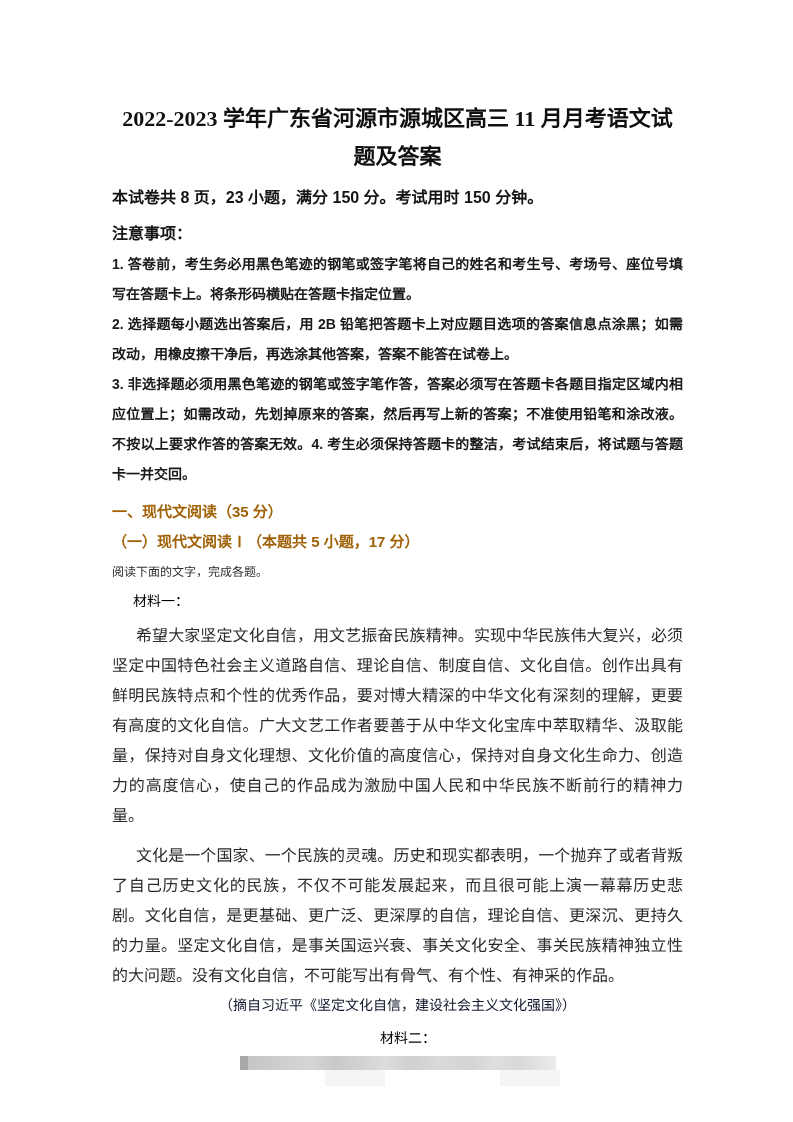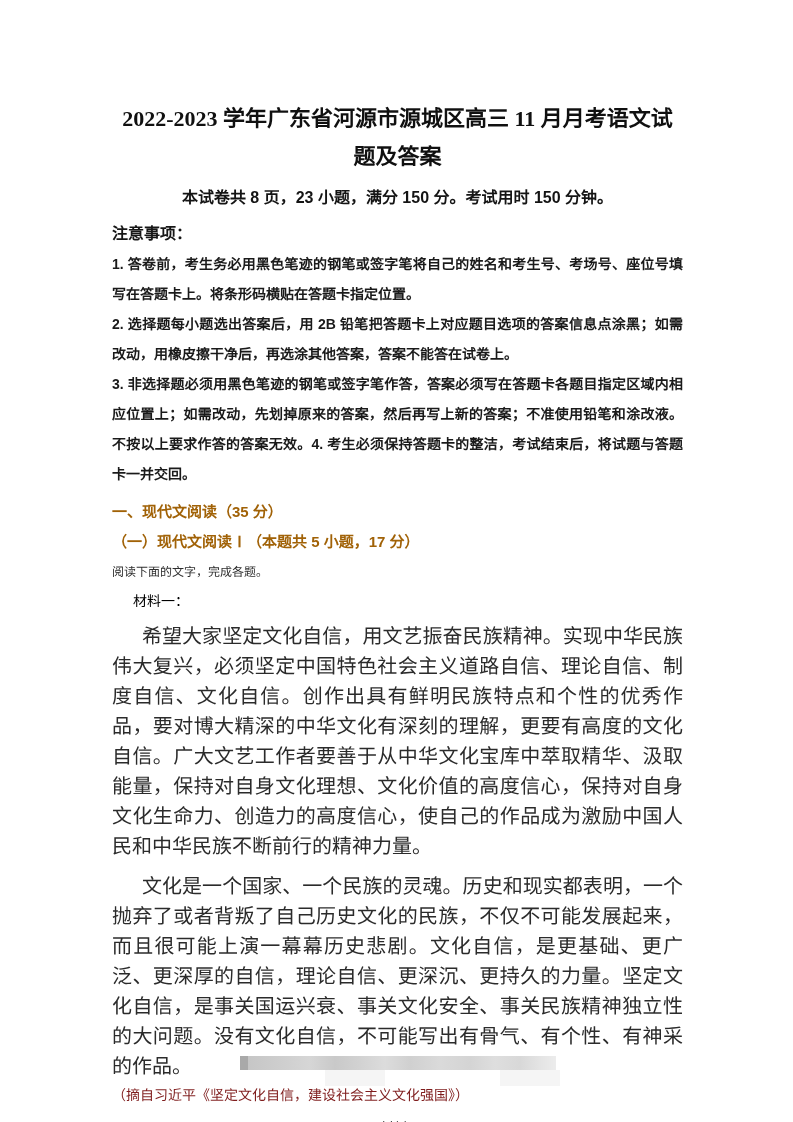--- a/index.html
+++ b/index.html
@@ -27,21 +27,20 @@
     text-align: center;
     color: #101010;
   }
   .doc-title .tline { display: block; }
   .doc-subtitle {
     margin-top: 7px;
     font-family: "Liberation Sans", sans-serif;
     font-weight: bold;
     font-size: 16px;
     line-height: 30px;
-    text-align: center;
     color: #141414;
   }
   .notice-heading {
     margin-top: 6px;
     font-family: "Liberation Sans", sans-serif;
     font-weight: bold;
     font-size: 16px;
     line-height: 30px;
     color: #161616;
   }
@@ -68,33 +67,33 @@
     color: #2e2e2e;
   }
   .material-label {
     font-size: 14px;
     line-height: 30px;
     text-indent: 1.5em;
     color: #000000;
   }
   .para {
     margin: 0;
-    font-size: 20px;
+    font-size: 16px;
     line-height: 30px;
     text-align: justify;
     text-indent: 1.5em;
     color: #2b2b2b;
   }
   .para-first { margin-top: 4px; }
   .para-second { margin-top: 10px; }
   .attribution {
     font-size: 14px;
     line-height: 30px;
-    text-align: left;
-    color: #7f1d1d;
+    text-align: center;
+    color: #0f172a;
   }
   .material-label.m2 { margin-top: 3px; text-align: center; }
   .watermark-bar {
     position: absolute;
     left: 240px;
     top: 1056px;
     width: 316px;
     height: 14px;
     background: linear-gradient(90deg,
       #a9a9a9 0px, #a9a9a9 8px,

